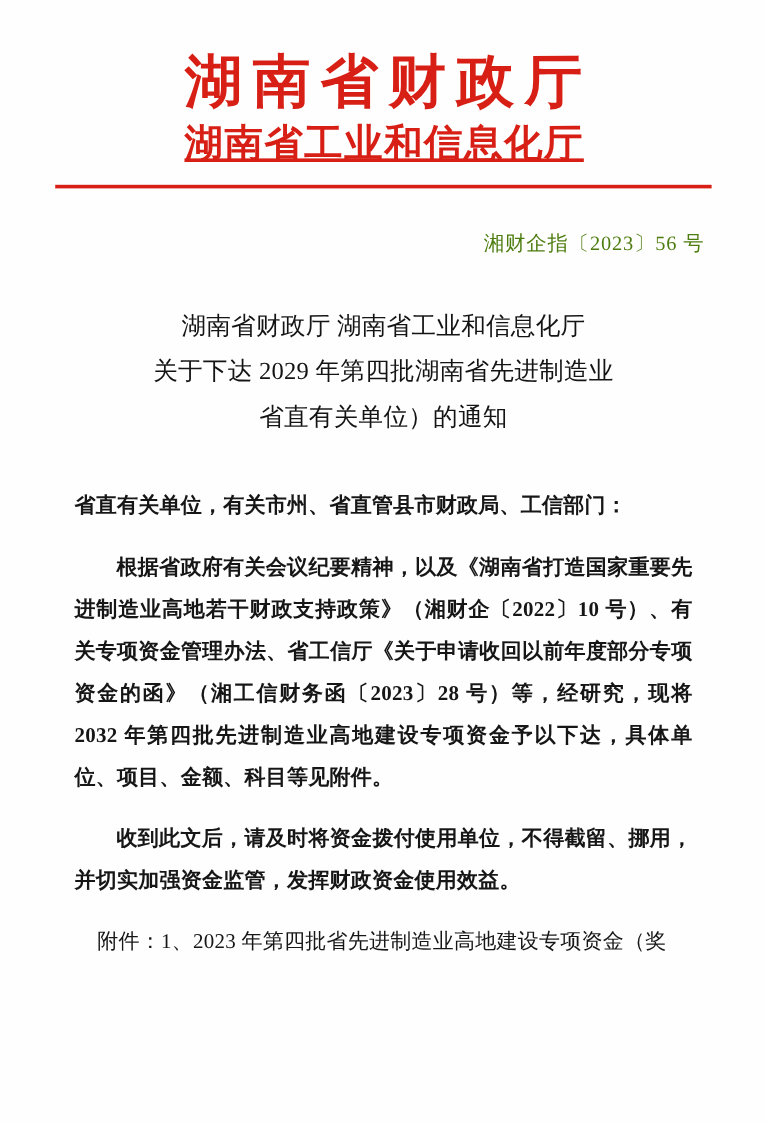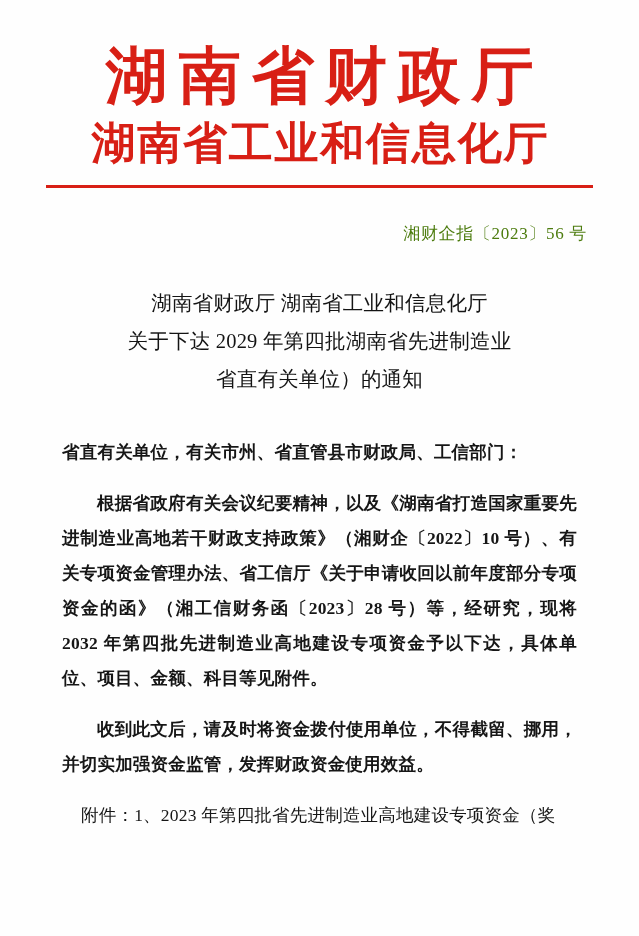--- a/index.html
+++ b/index.html
@@ -30,30 +30,30 @@
   }
   .masthead .line {
     color: #d81f15;
     font-family: "DejaVu Serif", "Liberation Serif", serif;
     font-weight: bold;
     letter-spacing: 0.12em;
     line-height: 1.18;
     white-space: nowrap;
   }
   .masthead .line1 {
-    font-size: 62px;
+    font-size: 48px;
     letter-spacing: 0.18em;
     text-indent: 0.18em;
-    font-family: Liberation Serif, serif;
   }
   .masthead .line2 {
-    font-size: 44px;
+    font-size: 32px;
     letter-spacing: 0.04em;
     text-indent: 0.04em;
     margin-top: 4px;
+    text-decoration: underline;
   }
   .red-rule {
     margin: 16px 0 0 0;
     height: 3px;
     background: #d81f15;
     width: 100%;
   }
 
   
   .docnum-row {

